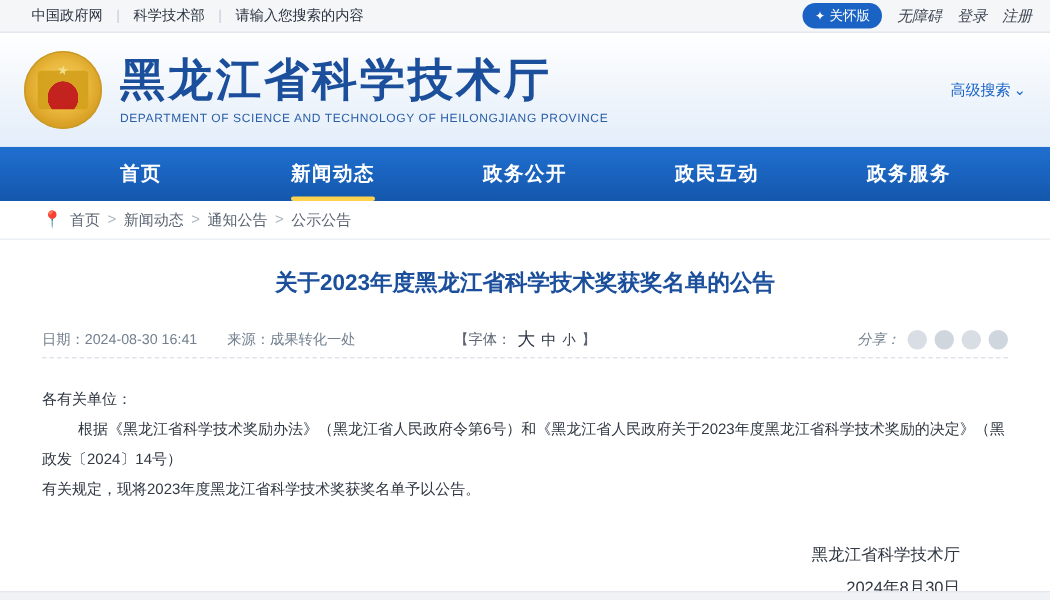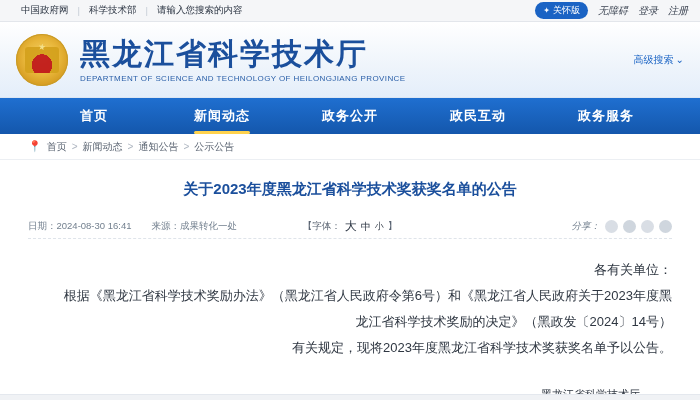--- a/index.html
+++ b/index.html
@@ -158,21 +158,21 @@
   .fs-mid { font-size: 10px; color:#2b3442; }
   .fs-sml { font-size: 9px; color:#2b3442; }
   .meta .m-right { margin-left: auto; display:flex; align-items:center; gap: 5px; font-style: italic; }
   .share-dot {
     width: 13px; height: 13px; border-radius: 50%;
     background: #d9dee5; display:inline-block;
   }
   .share-dot.g { background:#cfd6de; }
 
   .body-text {
-    margin-top: 18px; font-size: 13px; color: #2f3742; line-height: 2; text-align: right;
+    margin-top: 18px; font-size: 10px; color: #2f3742; line-height: 2;
   }
   .body-text p { text-indent: 0; }
   .body-text p.indent { text-indent: 24px; }
   .sign { margin-top: 22px; text-align: right; font-size: 11px; color: #2f3742; line-height: 2; padding-right: 32px; }
 
   .bottom-strip {
     position: absolute; left:0; right:0; bottom: 0; height: 6px;
     background: #f0f2f5; border-top: 1px solid #e4e8ee;
   }
 </style>

